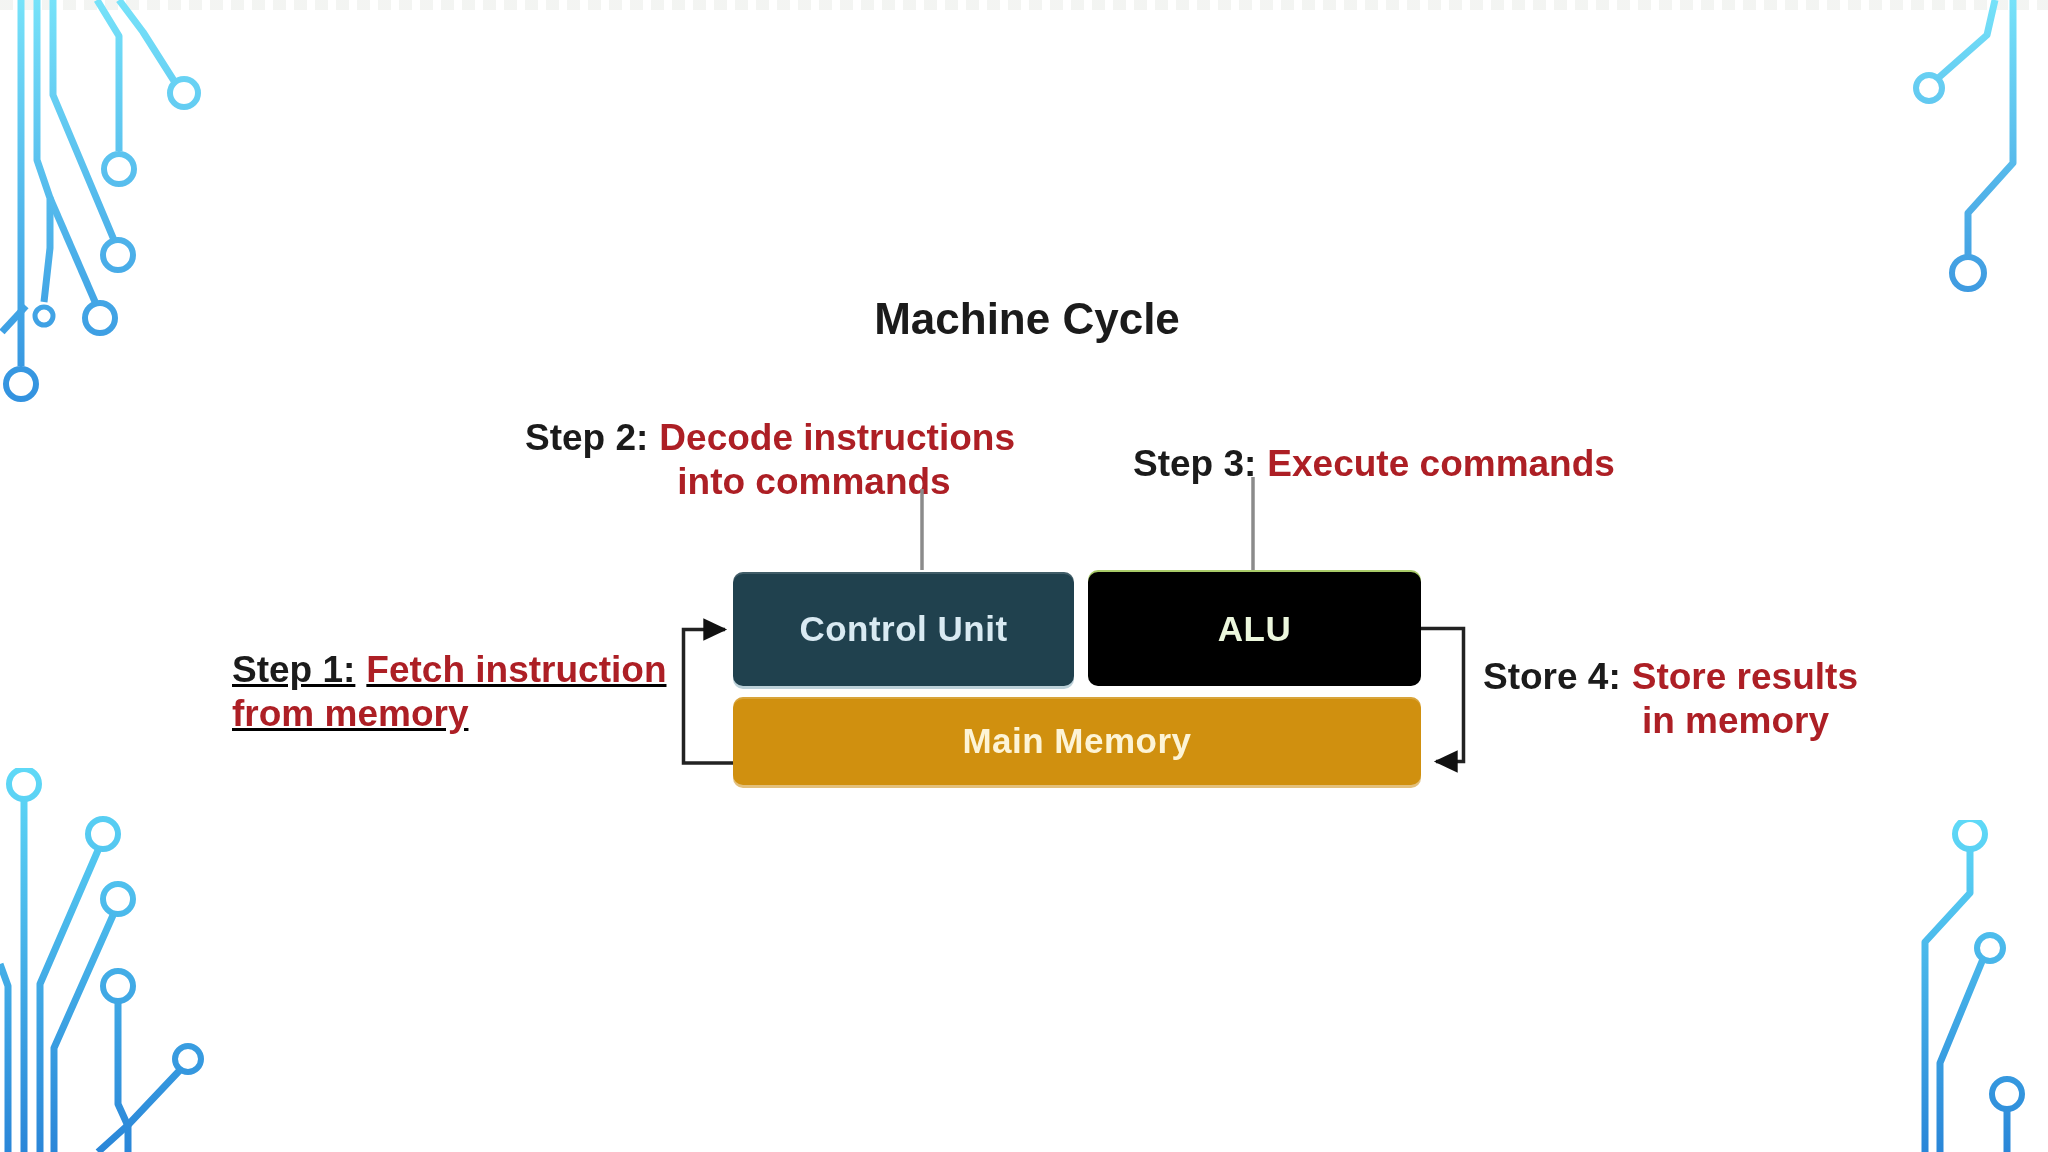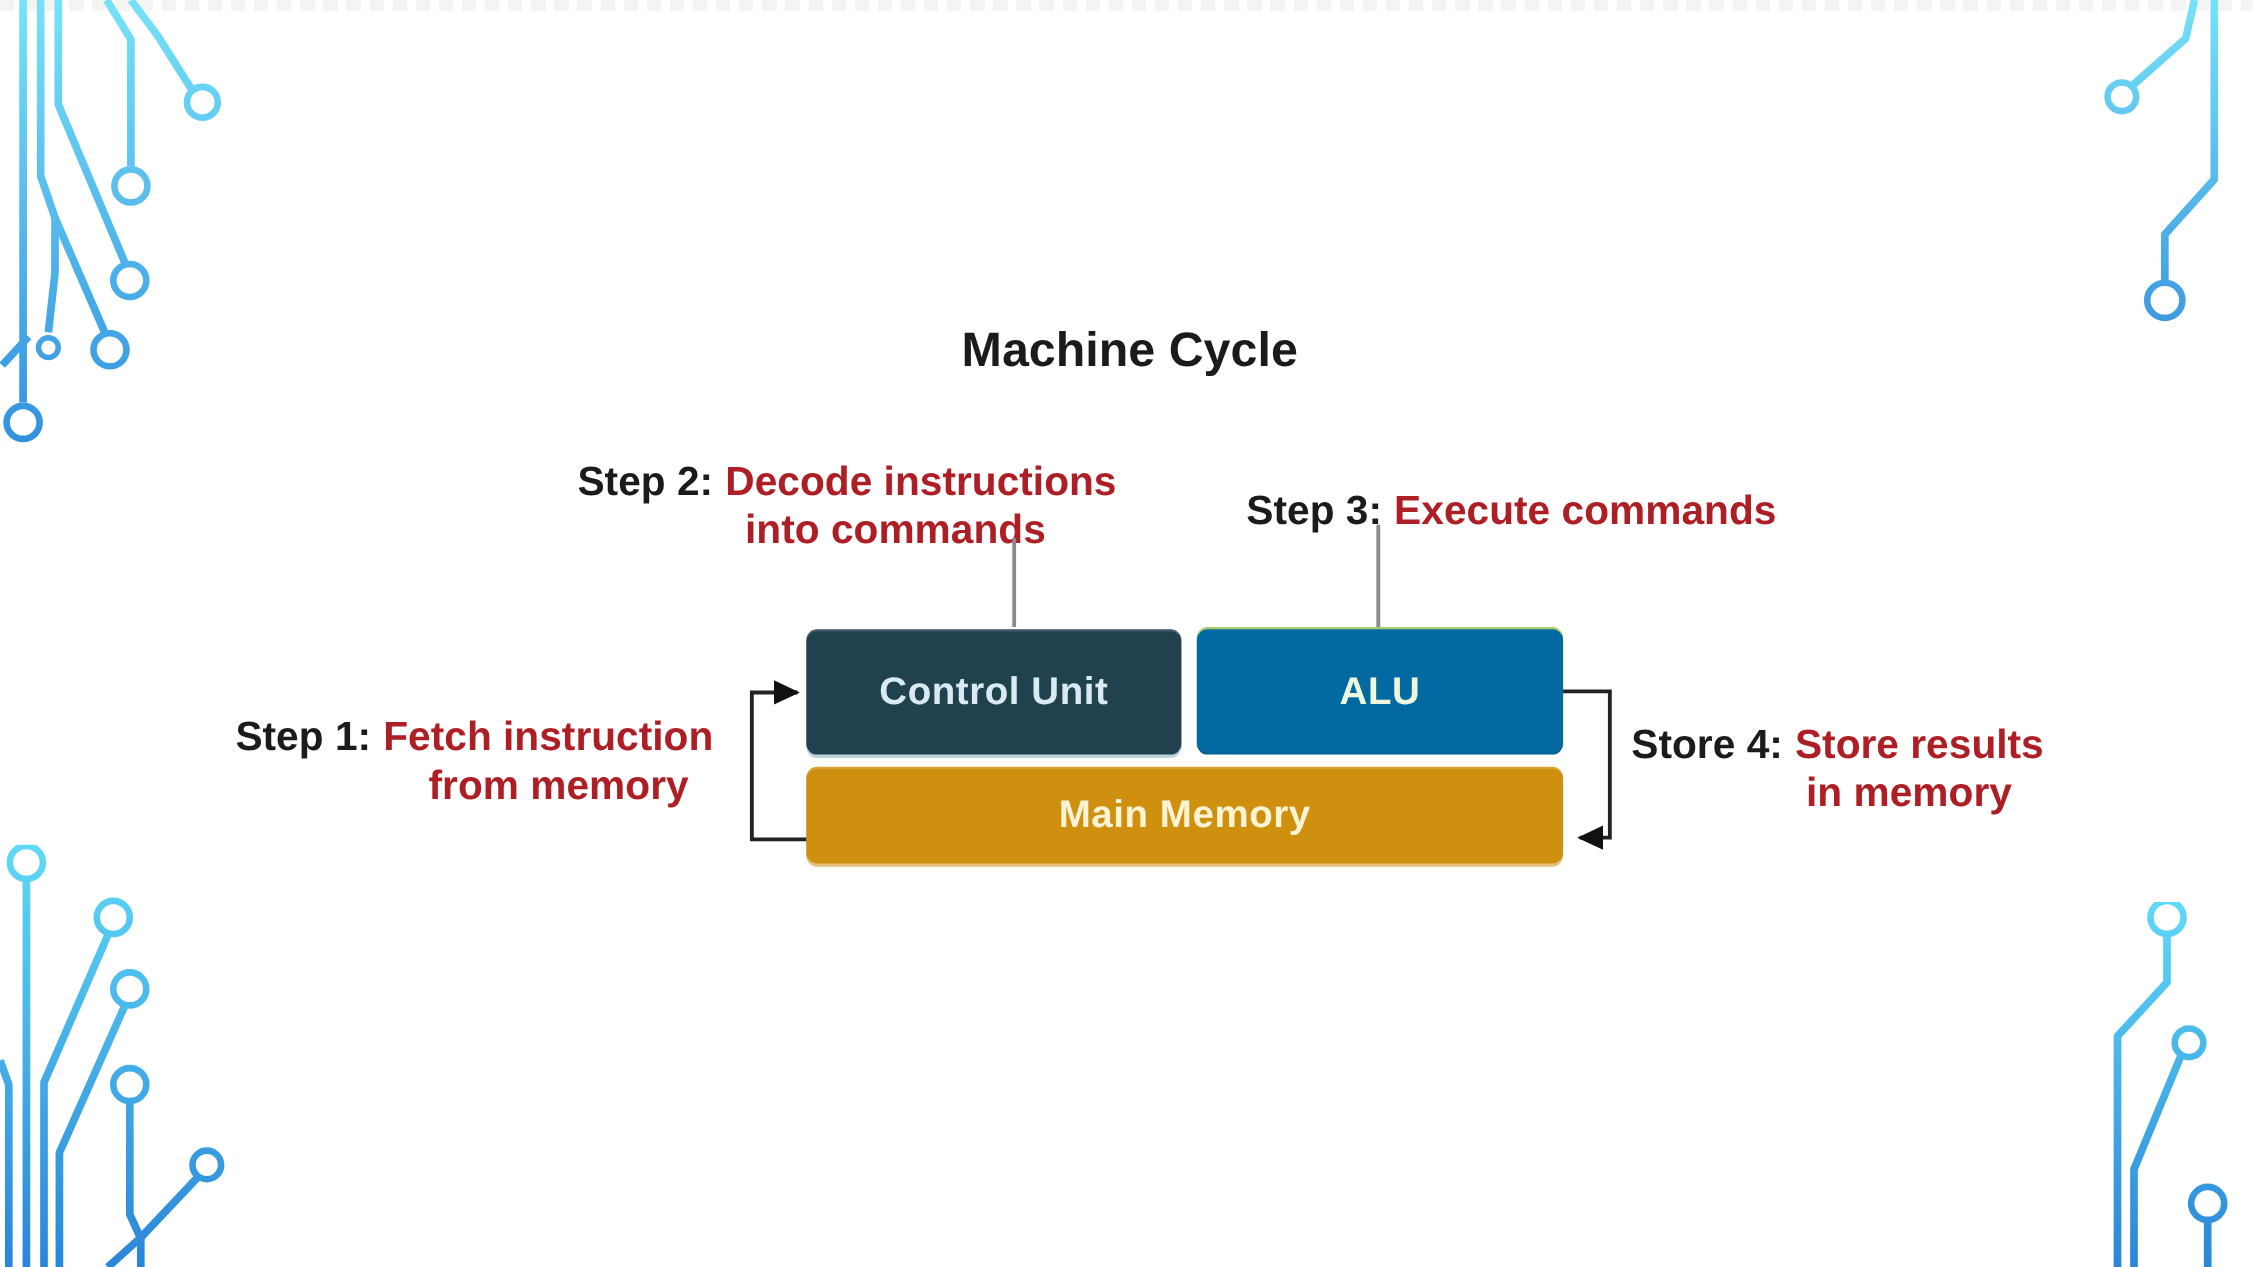--- a/index.html
+++ b/index.html
@@ -15,36 +15,36 @@
     opacity:.75;
   }
   .title{
     position:absolute;left:1027px;top:294px;transform:translateX(-50%);
     font-size:44px;font-weight:bold;color:#1b1b1b;white-space:nowrap;
   }
   
   .step{position:absolute;font-size:37px;font-weight:bold;line-height:44px;white-space:nowrap;}
   .step-prefix{color:#1b1b1b;margin-right:11px;}
   .step-red{color:#ad1f25;}
-  .step-1{left:214px;top:648px;width:412px;text-align:right;}
+  .step-1{left:232px;top:648px;width:412px;text-decoration:underline;}
   .step-2{left:520px;top:416px;width:500px;text-align:center;}
   .step-2 .indent{padding-left:88px;}
   .step-3{left:1133px;top:442px;text-align:right;}
   .step-4{left:1483px;top:655px;width:346px;text-align:right;}
   
   .box{
     position:absolute;border-radius:10px;display:flex;align-items:center;justify-content:center;
     font-size:35px;font-weight:bold;letter-spacing:.5px;
   }
   .box-control-unit{
     left:733px;top:572px;width:341px;height:114px;background:#20414e;color:#d9eaf2;
     box-shadow:0 3px 0 #bcd1d9, inset 0 2px 0 rgba(255,255,255,.15);
   }
   .box-alu{
-    left:1088px;top:572px;width:333px;height:114px;background:#0369a1;color:#ecf7dd;
+    left:1088px;top:572px;width:333px;height:114px;background:#000000;color:#ecf7dd;
     box-shadow:0 -2px 0 #a9cb69, inset 0 -2px 0 rgba(0,0,0,.08);
   }
   .box-main-memory{
     left:733px;top:697px;width:688px;height:88px;background:#d0900f;color:#fdf4d6;
     box-shadow:0 3px 0 #e3c07c, inset 0 2px 0 rgba(255,255,255,.18);
   }
   svg.overlay{position:absolute;left:0;top:0;pointer-events:none;}
   .deco{position:absolute;pointer-events:none;}
   .deco-tl{left:0;top:0;}
   .deco-bl{left:0;top:768px;}

